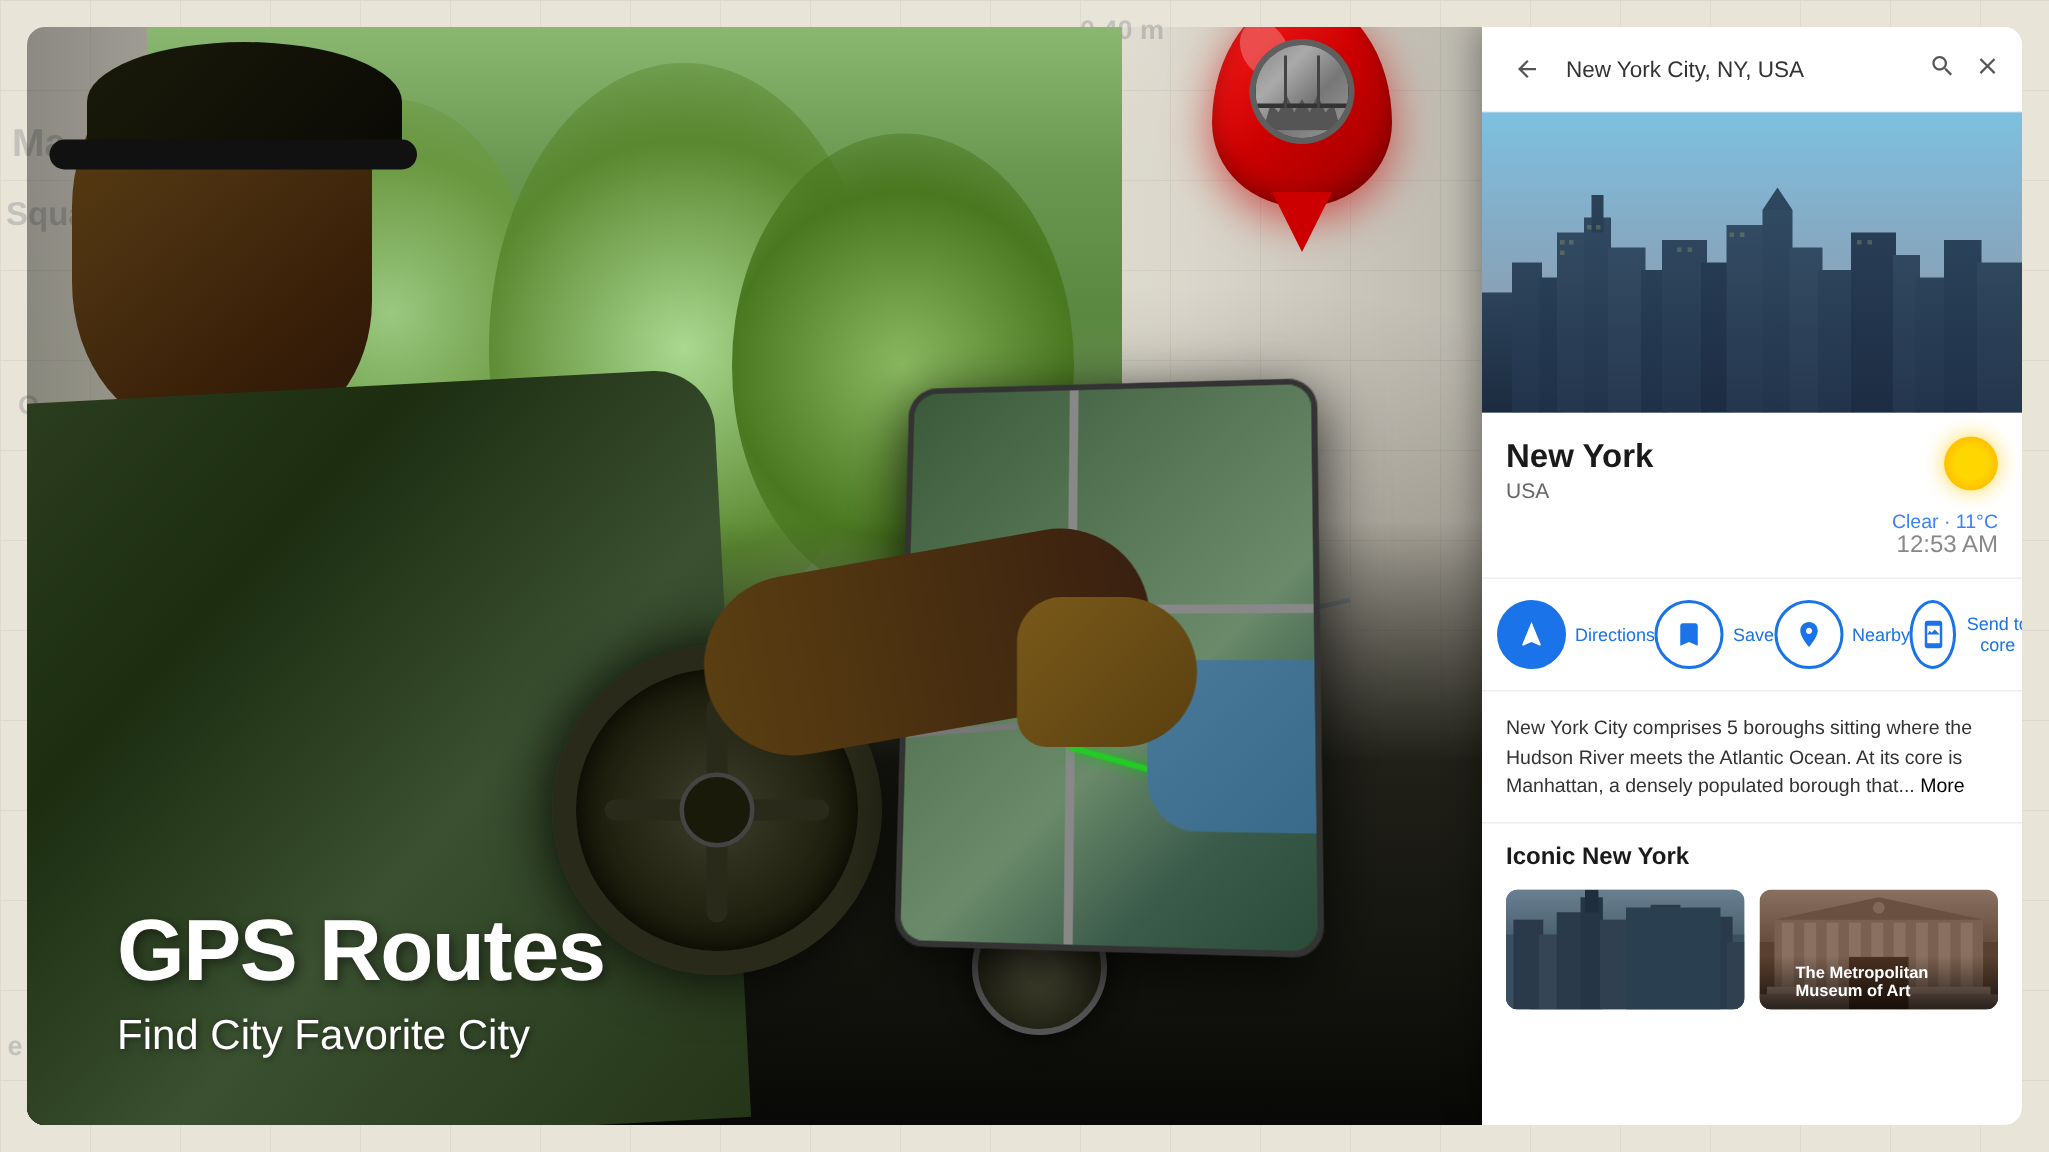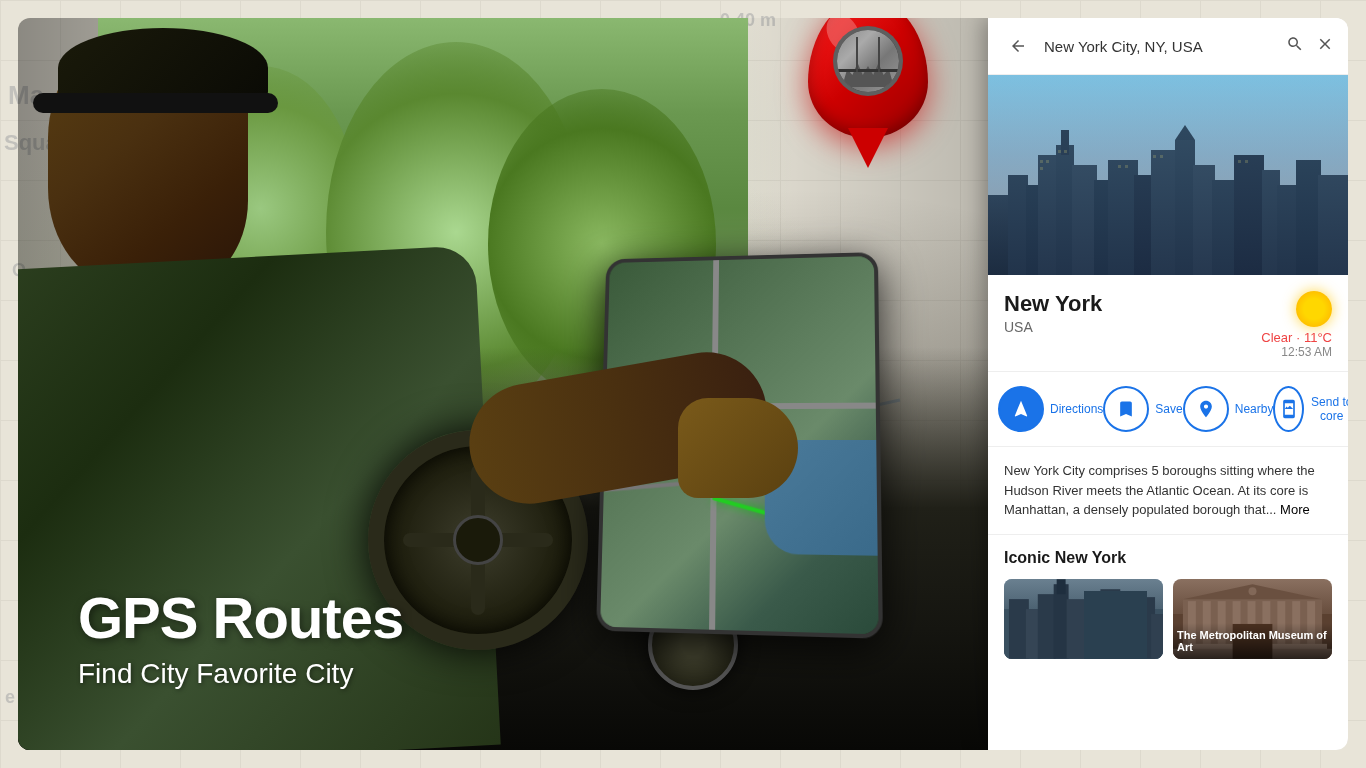--- a/index.html
+++ b/index.html
@@ -141,21 +141,21 @@
       width: 30px;
       height: 40px;
       background: rgba(255,255,255,0.25);
       border-radius: 50%;
       transform: rotate(-30deg);
     }
 
     
     .text-overlay {
       position: absolute;
-      bottom: 60px;
+      bottom: 44px;
       left: 60px;
       z-index: 8;
       color: white;
     }
 
     .main-title {
       font-size: 58px;
       font-weight: 900;
       line-height: 1.1;
       text-shadow: 2px 2px 8px rgba(0,0,0,0.5);
@@ -348,21 +348,21 @@
       overflow: hidden;
       position: relative;
       cursor: pointer;
     }
 
     .place-card-label {
       position: absolute;
       bottom: 0;
       left: 0;
       right: 0;
-      padding: 6px 4px;
+      padding: 6px 24px;
       background: linear-gradient(to top, rgba(0,0,0,0.7) 0%, transparent 100%);
       color: white;
       font-size: 11px;
       font-weight: 600;
     }
 
     .sky-bg {
       position: absolute;
       top: 0; left: 0; right: 0;
       height: 200px;
@@ -648,24 +648,24 @@
       <div class="info-section">
         <div class="city-info-row">
           <div>
             <div class="city-name">New York</div>
             <div class="city-country">USA</div>
           </div>
           <div style="text-align:right;">
             <div>
               <div style="width:36px;height:36px;background:radial-gradient(circle,#ffd700 40%,#ffaa00 100%);border-radius:50%;box-shadow:0 0 14px rgba(255,200,0,0.7);margin-left:auto;"></div>
             </div>
-            <div style="font-size:13px;color:#ef4444;margin-top:3px;">
+            <div style="font-size:13px;color:#3b82f6;margin-top:13px;">
               <span>Clear</span> · <span>11°C</span>
             </div>
-            <div style="font-size:12px;color:#888;">12:53 AM</div>
+            <div style="font-size:16px;color:#888;">12:53 AM</div>
           </div>
         </div>
       </div>
 
       <div class="action-buttons">
 
         <div class="action-btn">
           <div class="action-btn-icon filled">
             <svg width="20" height="20" viewBox="0 0 24 24" fill="white">
               <path d="M12 2L4.5 20.29l.71.71L12 18l6.79 3 .71-.71z"></path>

